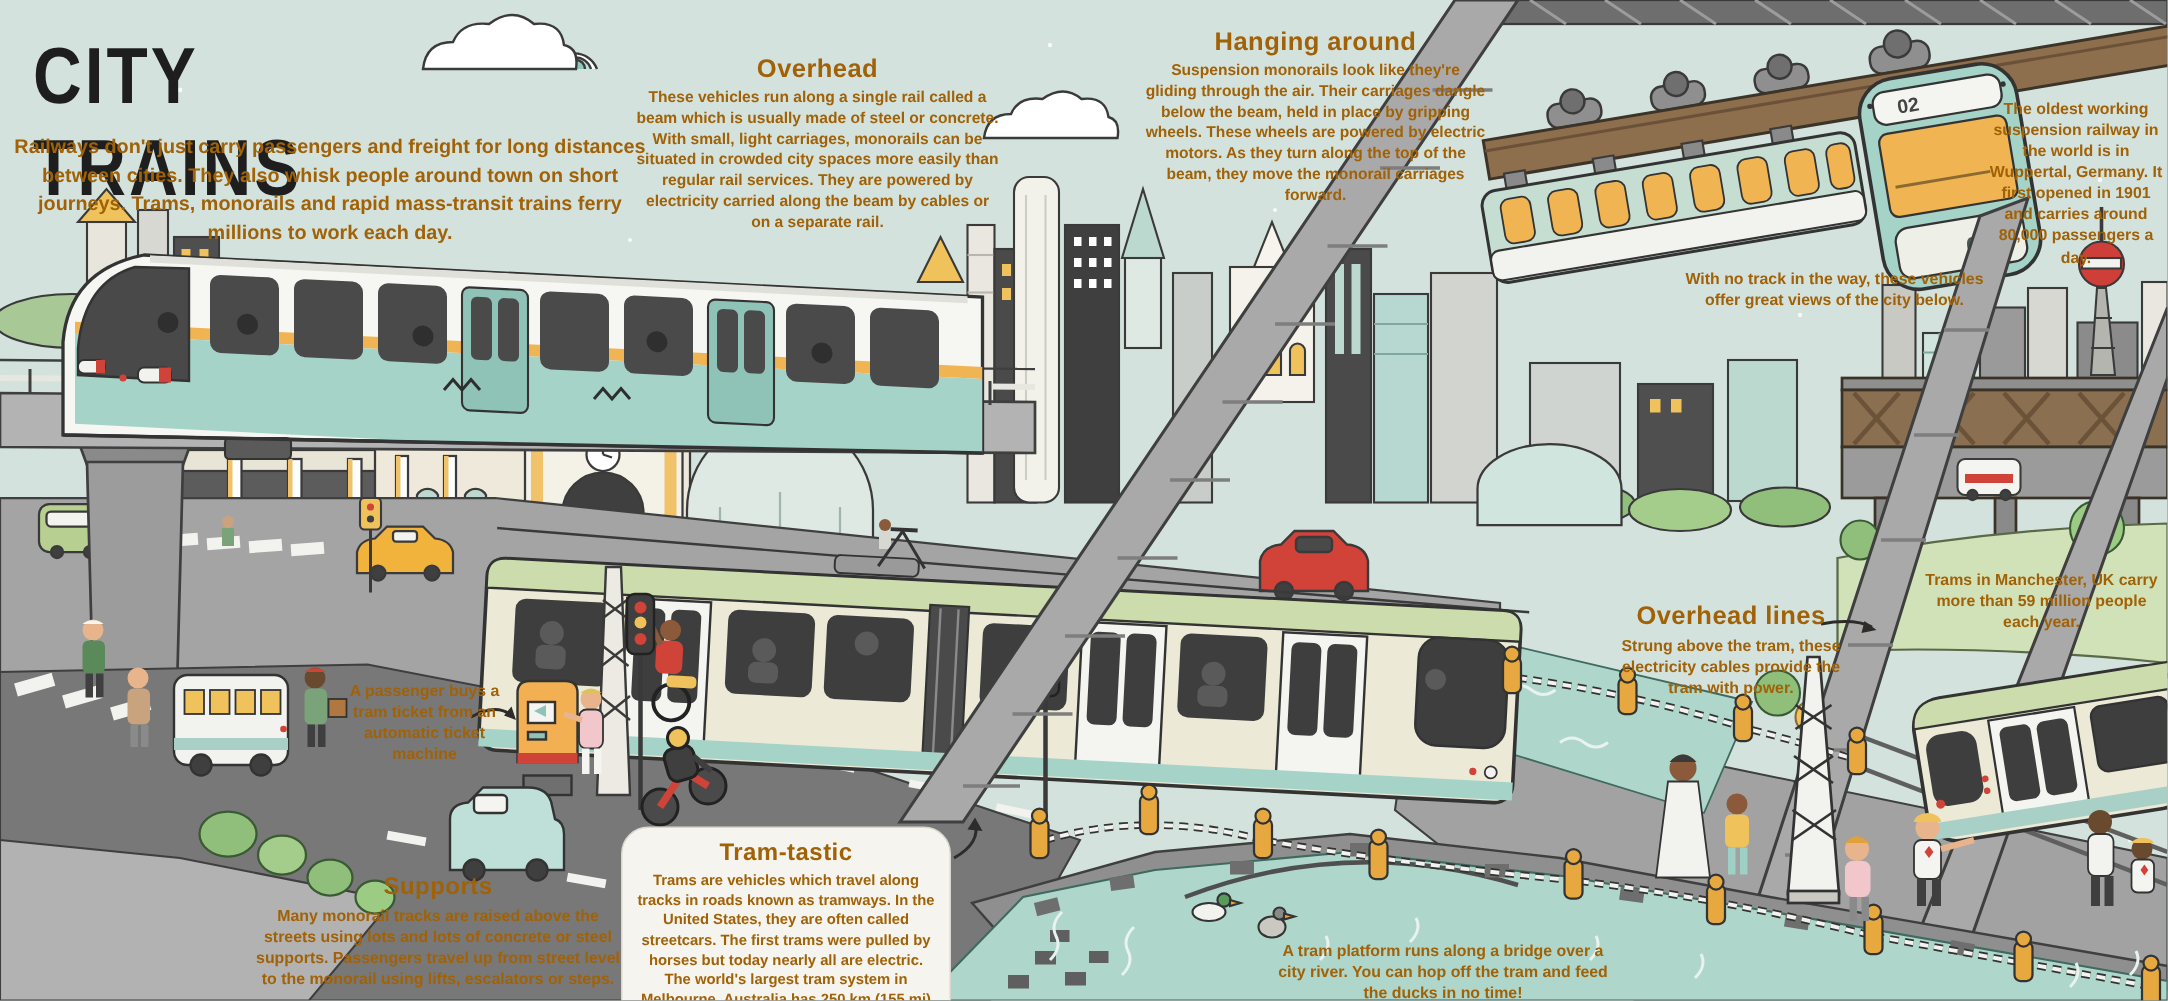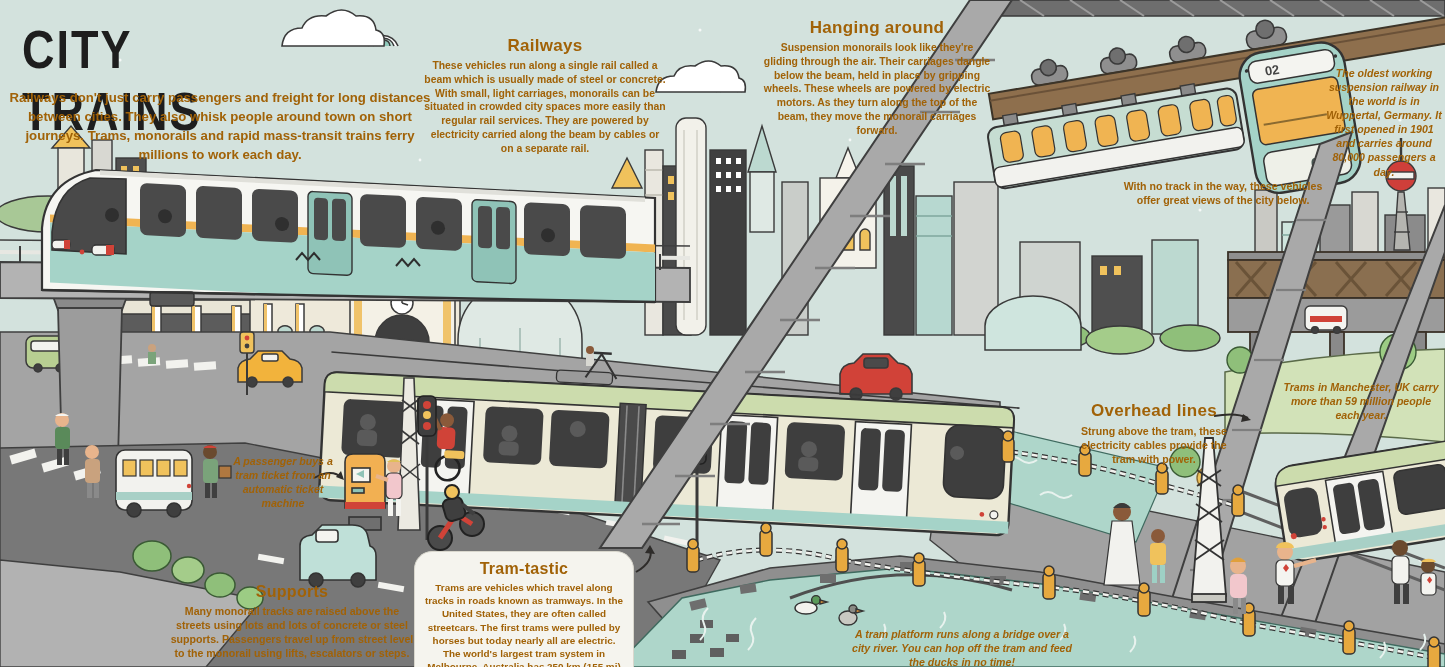--- a/index.html
+++ b/index.html
@@ -2,21 +2,21 @@
 <html><head>
 <meta charset="utf-8">
 <style>
   html,body{margin:0;padding:0;background:#888;}
   #page{position:relative;width:1445px;height:667px;overflow:hidden;
         font-family:"Liberation Sans","DejaVu Sans",sans-serif;color:#2e2c2a;background:#d3e2dd;}
   #art{position:absolute;left:0;top:0;width:1445px;height:667px;}
   .txt{position:absolute;text-align:center;color:#a16207;}
   .h{font-weight:800;font-size:17px;letter-spacing:.3px;margin:0 0 3px 0;}
   .p{font-weight:600;font-size:10.6px;line-height:1.33;margin:0;}
-  .note{font-weight:600;font-size:10.6px;line-height:1.33;font-style:italic;}
+  .note{font-weight:600;font-size:10.6px;line-height:1.33;}
   #title{position:absolute;left:22px;top:20px;width:280px;text-align:left;
          font-size:45px;font-weight:900;letter-spacing:2px;color:#1e1e1e;
          transform:scaleY(1.18);transform-origin:left top;}
   #intro{left:8px;top:88px;width:424px;font-size:13.2px;font-weight:700;line-height:1.45;}
   #blk-monorails{left:423px;top:36px;width:244px;}
   #blk-monorails .p{font-size:10.4px;}
   #blk-hanging{left:763px;top:18px;width:228px;}
   #blk-hanging .p{font-size:10.4px;}
   #blk-wuppertal{left:1326px;top:66px;width:116px;}
   #blk-greatviews{left:1122px;top:179px;width:202px;}
@@ -763,21 +763,21 @@
     <polygon points="650,545 645,553 655,554" fill="#2e2c2a" stroke="none"></polygon>
     <path d="M1214 416 Q1236 412 1248 418"></path>
     <polygon points="1251,420 1243,414 1241,422" fill="#2e2c2a" stroke="none"></polygon>
   </g>
 </svg>
 
 <div id="title">CITY TRAINS</div>
 <div id="intro" class="txt">Railways don't just carry passengers and freight for long distances between cities. They also whisk people around town on short journeys. Trams, monorails and rapid mass-transit trains ferry millions to work each day.</div>
 
 <div id="blk-monorails" class="txt">
-  <p class="h">Railways</p>
+  <p class="h">Overhead</p>
   <p class="p">These vehicles run along a single rail called a beam which is usually made of steel or concrete. With small, light carriages, monorails can be situated in crowded city spaces more easily than regular rail services. They are powered by electricity carried along the beam by cables or on a separate rail.</p>
 </div>
 
 <div id="blk-hanging" class="txt">
   <p class="h">Hanging around</p>
   <p class="p">Suspension monorails look like they're gliding through the air. Their carriages dangle below the beam, held in place by gripping wheels. These wheels are powered by electric motors. As they turn along the top of the beam, they move the monorail carriages forward.</p>
 </div>
 
 <div id="blk-wuppertal" class="txt note">The oldest working suspension railway in the world is in Wuppertal, Germany. It first opened in 1901 and carries around 80,000 passengers a day.</div>
 

